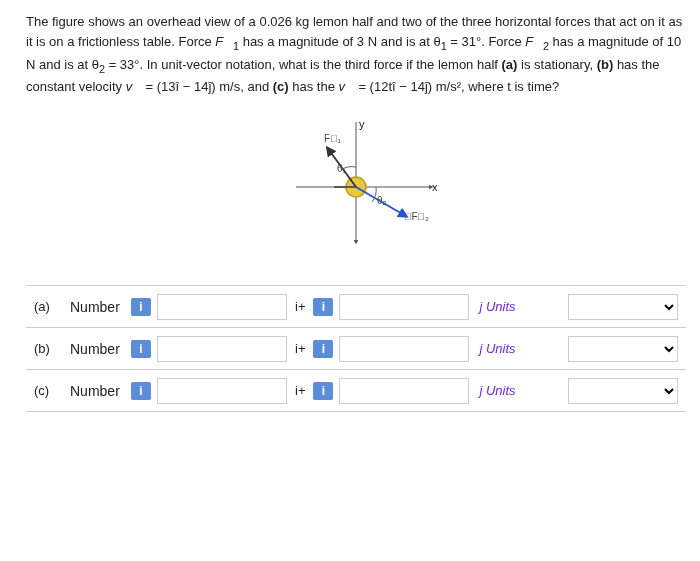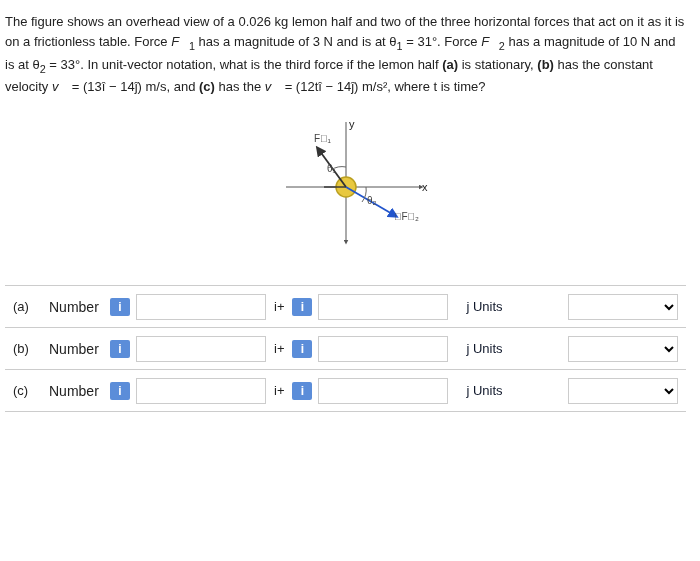--- a/index.html
+++ b/index.html
@@ -6,21 +6,21 @@
     body {
       width: 700px;
       min-height: 561px;
       background: #fff;
       font-family: Arial, sans-serif;
       font-size: 13px;
       color: #222;
     }
 
     .main-container {
-      padding: 12px 14px 10px 5px;
+      padding: 12px 14px 10px 26px;
     }
 
     .problem-text {
       line-height: 1.55;
       font-size: 13px;
       margin-bottom: 10px;
     }
 
     .diagram-area {
       display: flex;
@@ -90,23 +90,24 @@
 
     .plus-sign {
       font-size: 13px;
       color: #222;
       flex-shrink: 0;
       margin: 0 2px;
     }
 
     .j-units-label {
       font-size: 13px;
-      color: #0f172a;
-      flex-shrink: 0;
-      margin-left: 12px;
+      color: #6d28d9;
+      flex-shrink: 0;
+      margin-left: 4px;
+      font-style: italic;
     }
 
     .units-select {
       width: 110px;
       height: 26px;
       border: 1px solid #ccc;
       background: #fff;
       font-size: 12px;
       flex-shrink: 0;
     }

